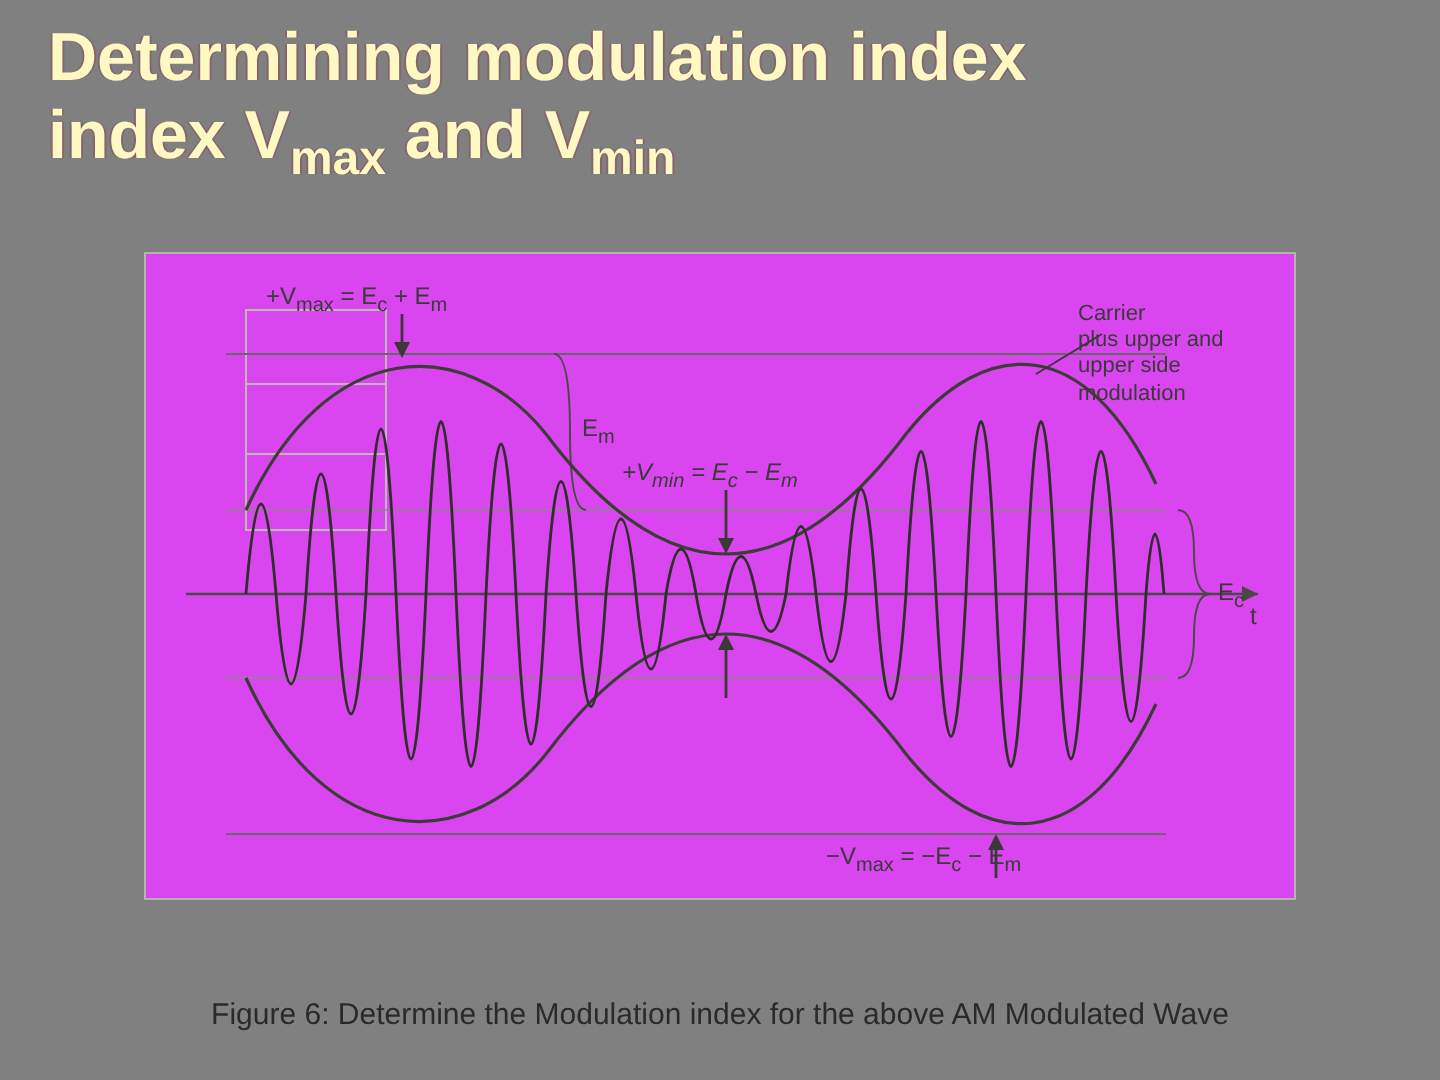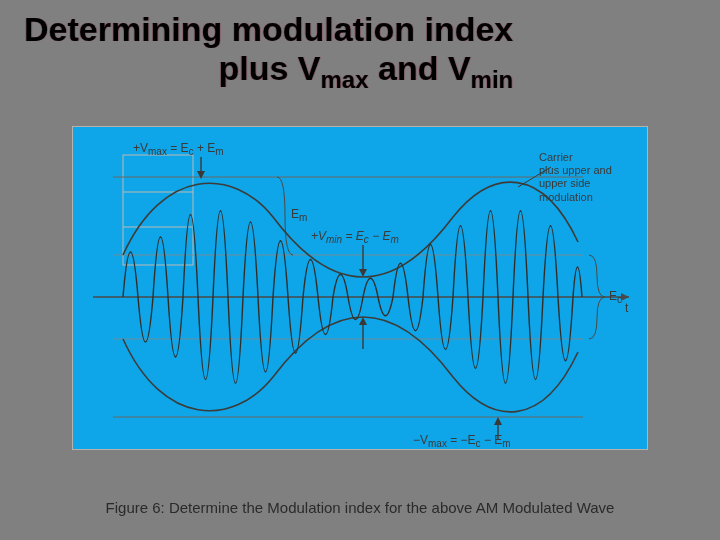--- a/index.html
+++ b/index.html
@@ -10,33 +10,32 @@
     font-family: Verdana, Geneva, sans-serif;
     position: relative;
     overflow: hidden;
   }
   .title {
     position: absolute;
     top: 10px;
     left: 24px;
     font-size: 34px;
     font-weight: bold;
-    color: #000000;
+    color: #fef9c3;
     line-height: 1.15;
     text-shadow: 1px 0 0 rgba(150,20,60,0.25), -1px 0 0 rgba(150,20,60,0.25);
-    text-align: right;
   }
   .title .sub { font-size: 24px; vertical-align: sub; }
   .figure-box {
     position: absolute;
     top: 126px;
     left: 72px;
     width: 576px;
     height: 324px;
-    background: #0ea5e9;
+    background: #d946ef;
     border: 1px solid #b5b3ae;
   }
   .caption {
     position: absolute;
     bottom: 24px;
     left: 0;
     width: 100%;
     text-align: center;
     font-size: 15px;
     color: #2a2a2a;
@@ -50,21 +49,21 @@
     white-space: nowrap;
   }
   .label-sm { font-size: 11px; }
   svg { display: block; }
 </style>
 </head>
 <body>
 
 <div class="title">
   <span>Determining modulation index</span><br>
-  <span>plus V</span><span class="sub">max</span><span> and V</span><span class="sub">min</span>
+  <span>index V</span><span class="sub">max</span><span> and V</span><span class="sub">min</span>
 </div>
 
 <div class="figure-box">
 
   <svg width="576" height="324" viewBox="0 0 576 324">
 
     <rect x="50" y="28" width="70" height="110" fill="none" stroke="#bdbab3" stroke-width="1"></rect>
     <line x1="50" y1="65" x2="120" y2="65" stroke="#bdbab3"></line>
     <line x1="50" y1="100" x2="120" y2="100" stroke="#bdbab3"></line>
 
@@ -145,19 +144,19 @@
   </div>
   <div class="label" style="top:80px; left:218px;">
     <span>E</span><sub>m</sub>
   </div>
   <div class="label" style="top:162px; left:536px;">
     <span>E</span><sub>c</sub>
   </div>
   <div class="label" style="top:174px; left:552px;">
     <span>t</span>
   </div>
-  <div class="label" style="top:306px; left:340px;">
+  <div class="label" style="top:294px; left:340px;">
     <span>−V</span><sub>max</sub><span> = −E</span><sub>c</sub><span> − E</span><sub>m</sub>
   </div>
 
 </div>
 
 <div class="caption">Figure 6: Determine the Modulation index for the above AM Modulated Wave</div>
 
 </body></html>

